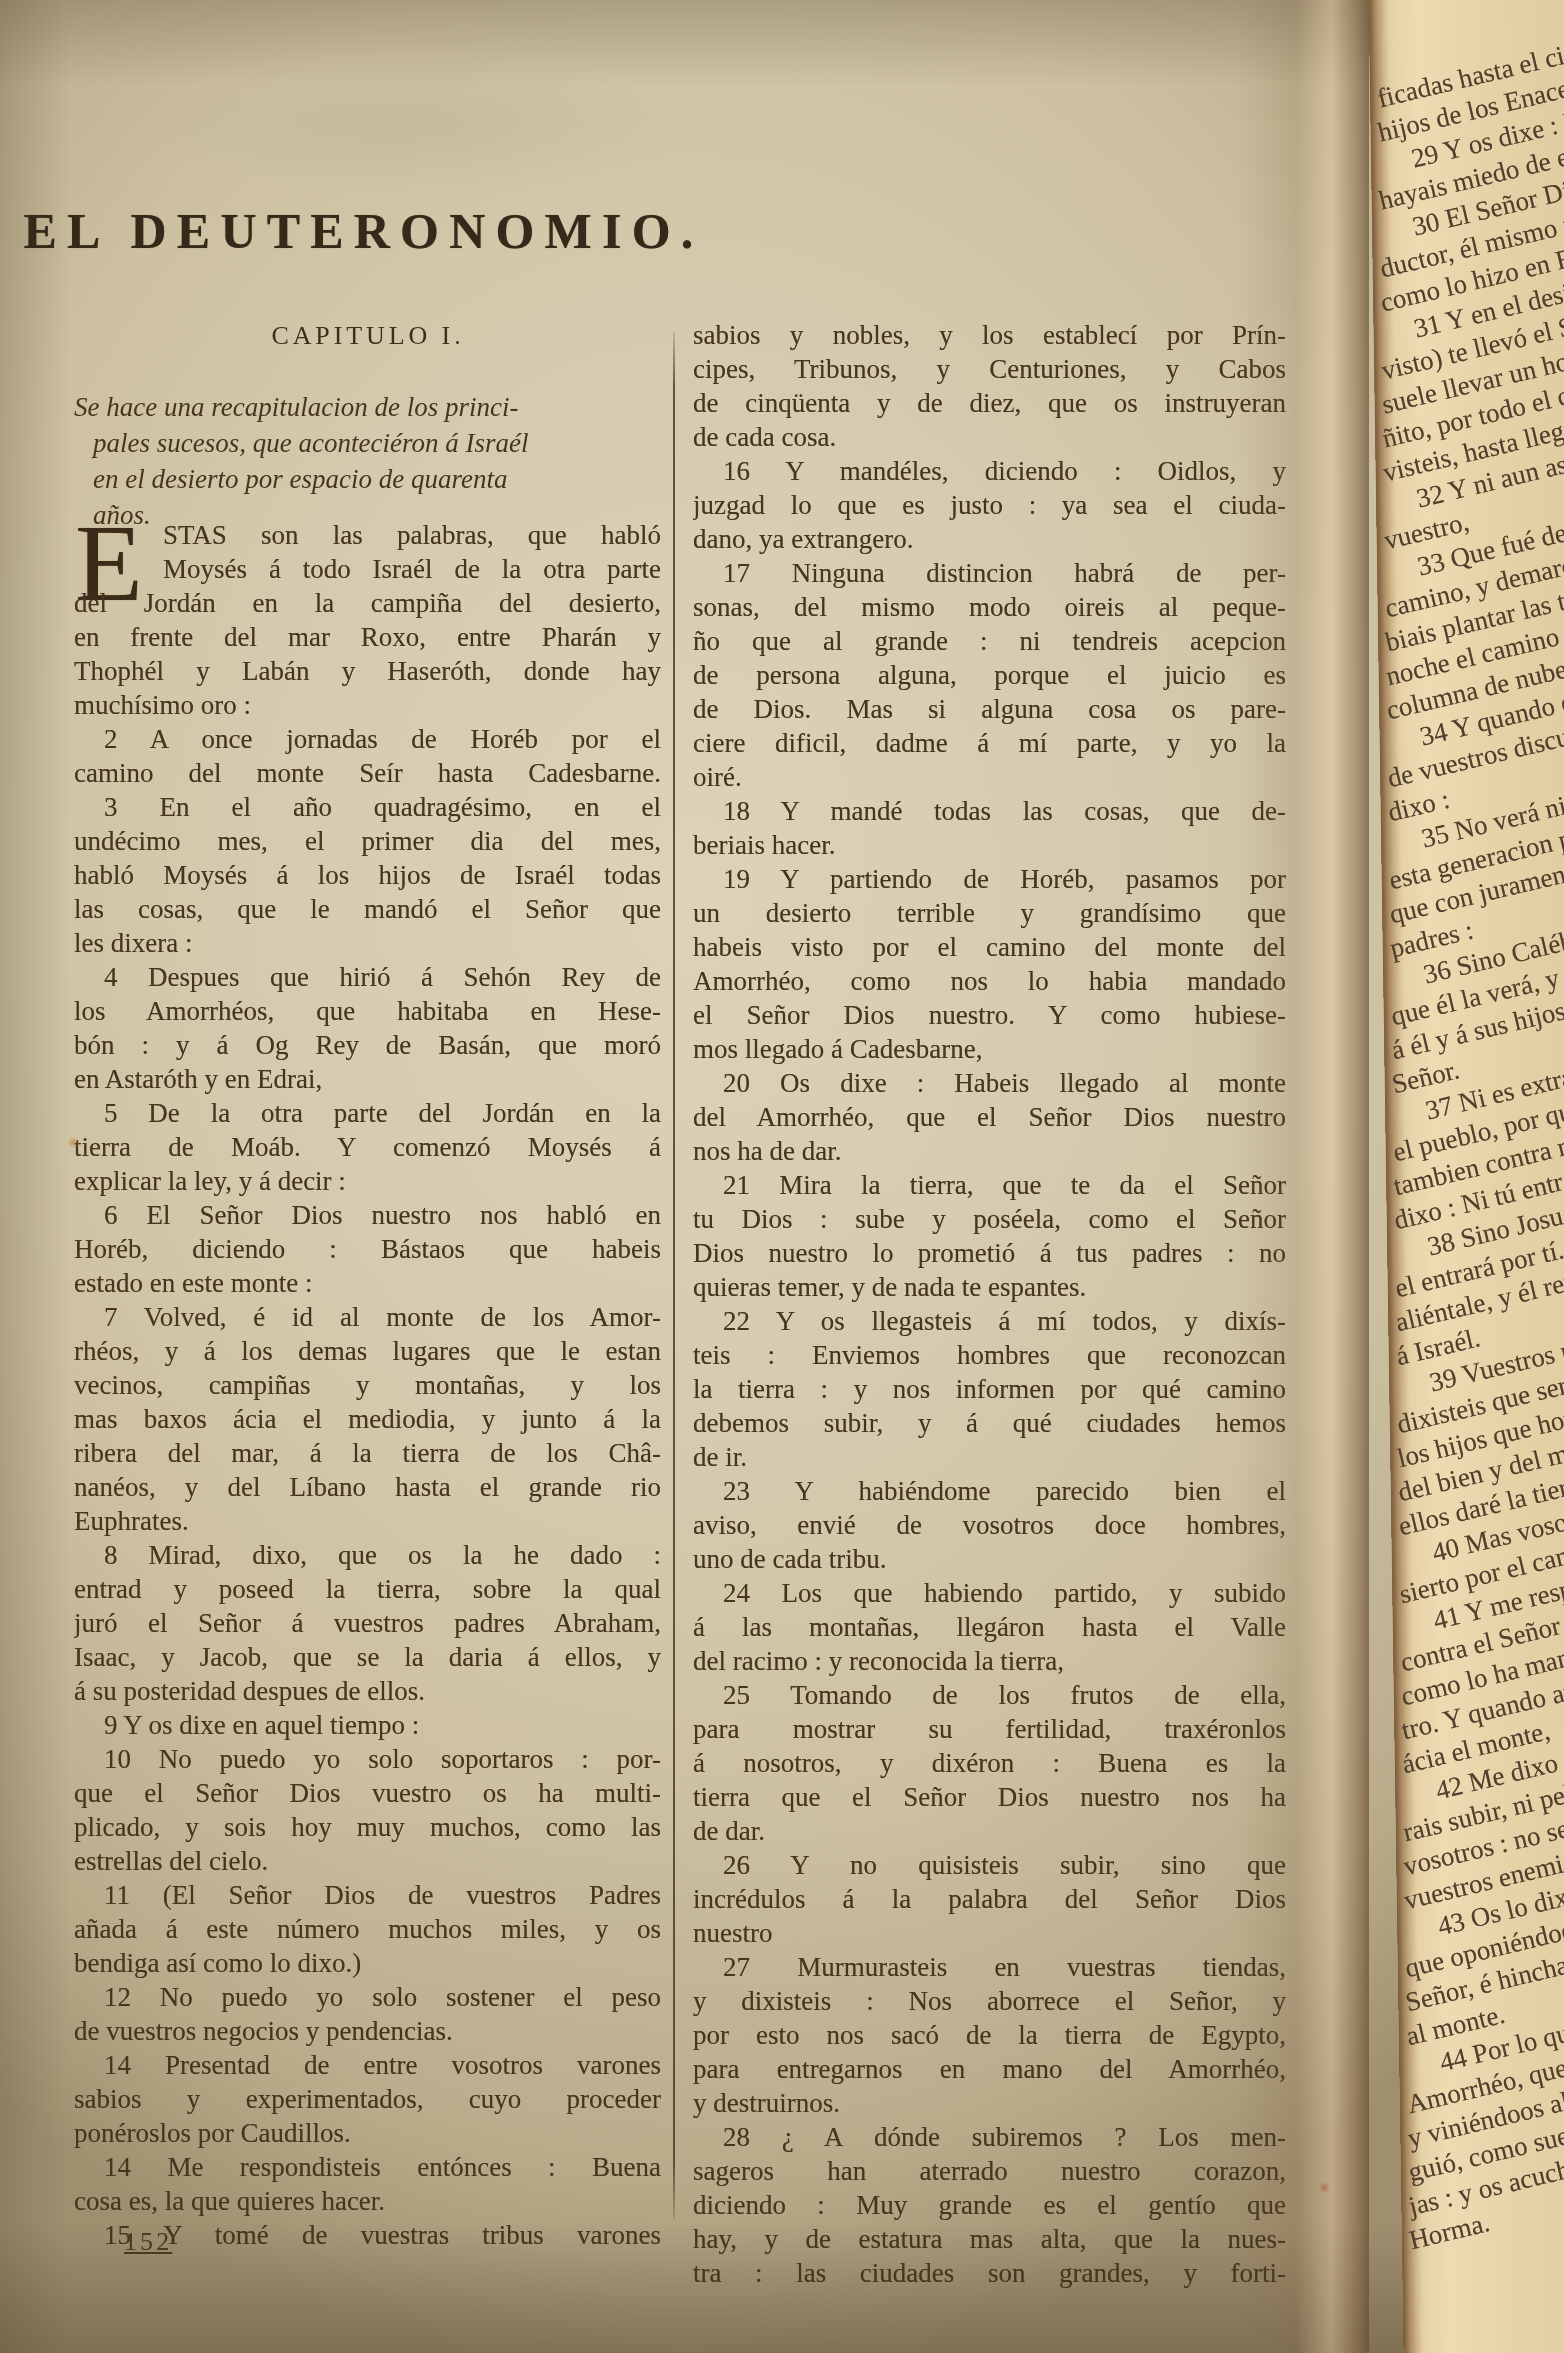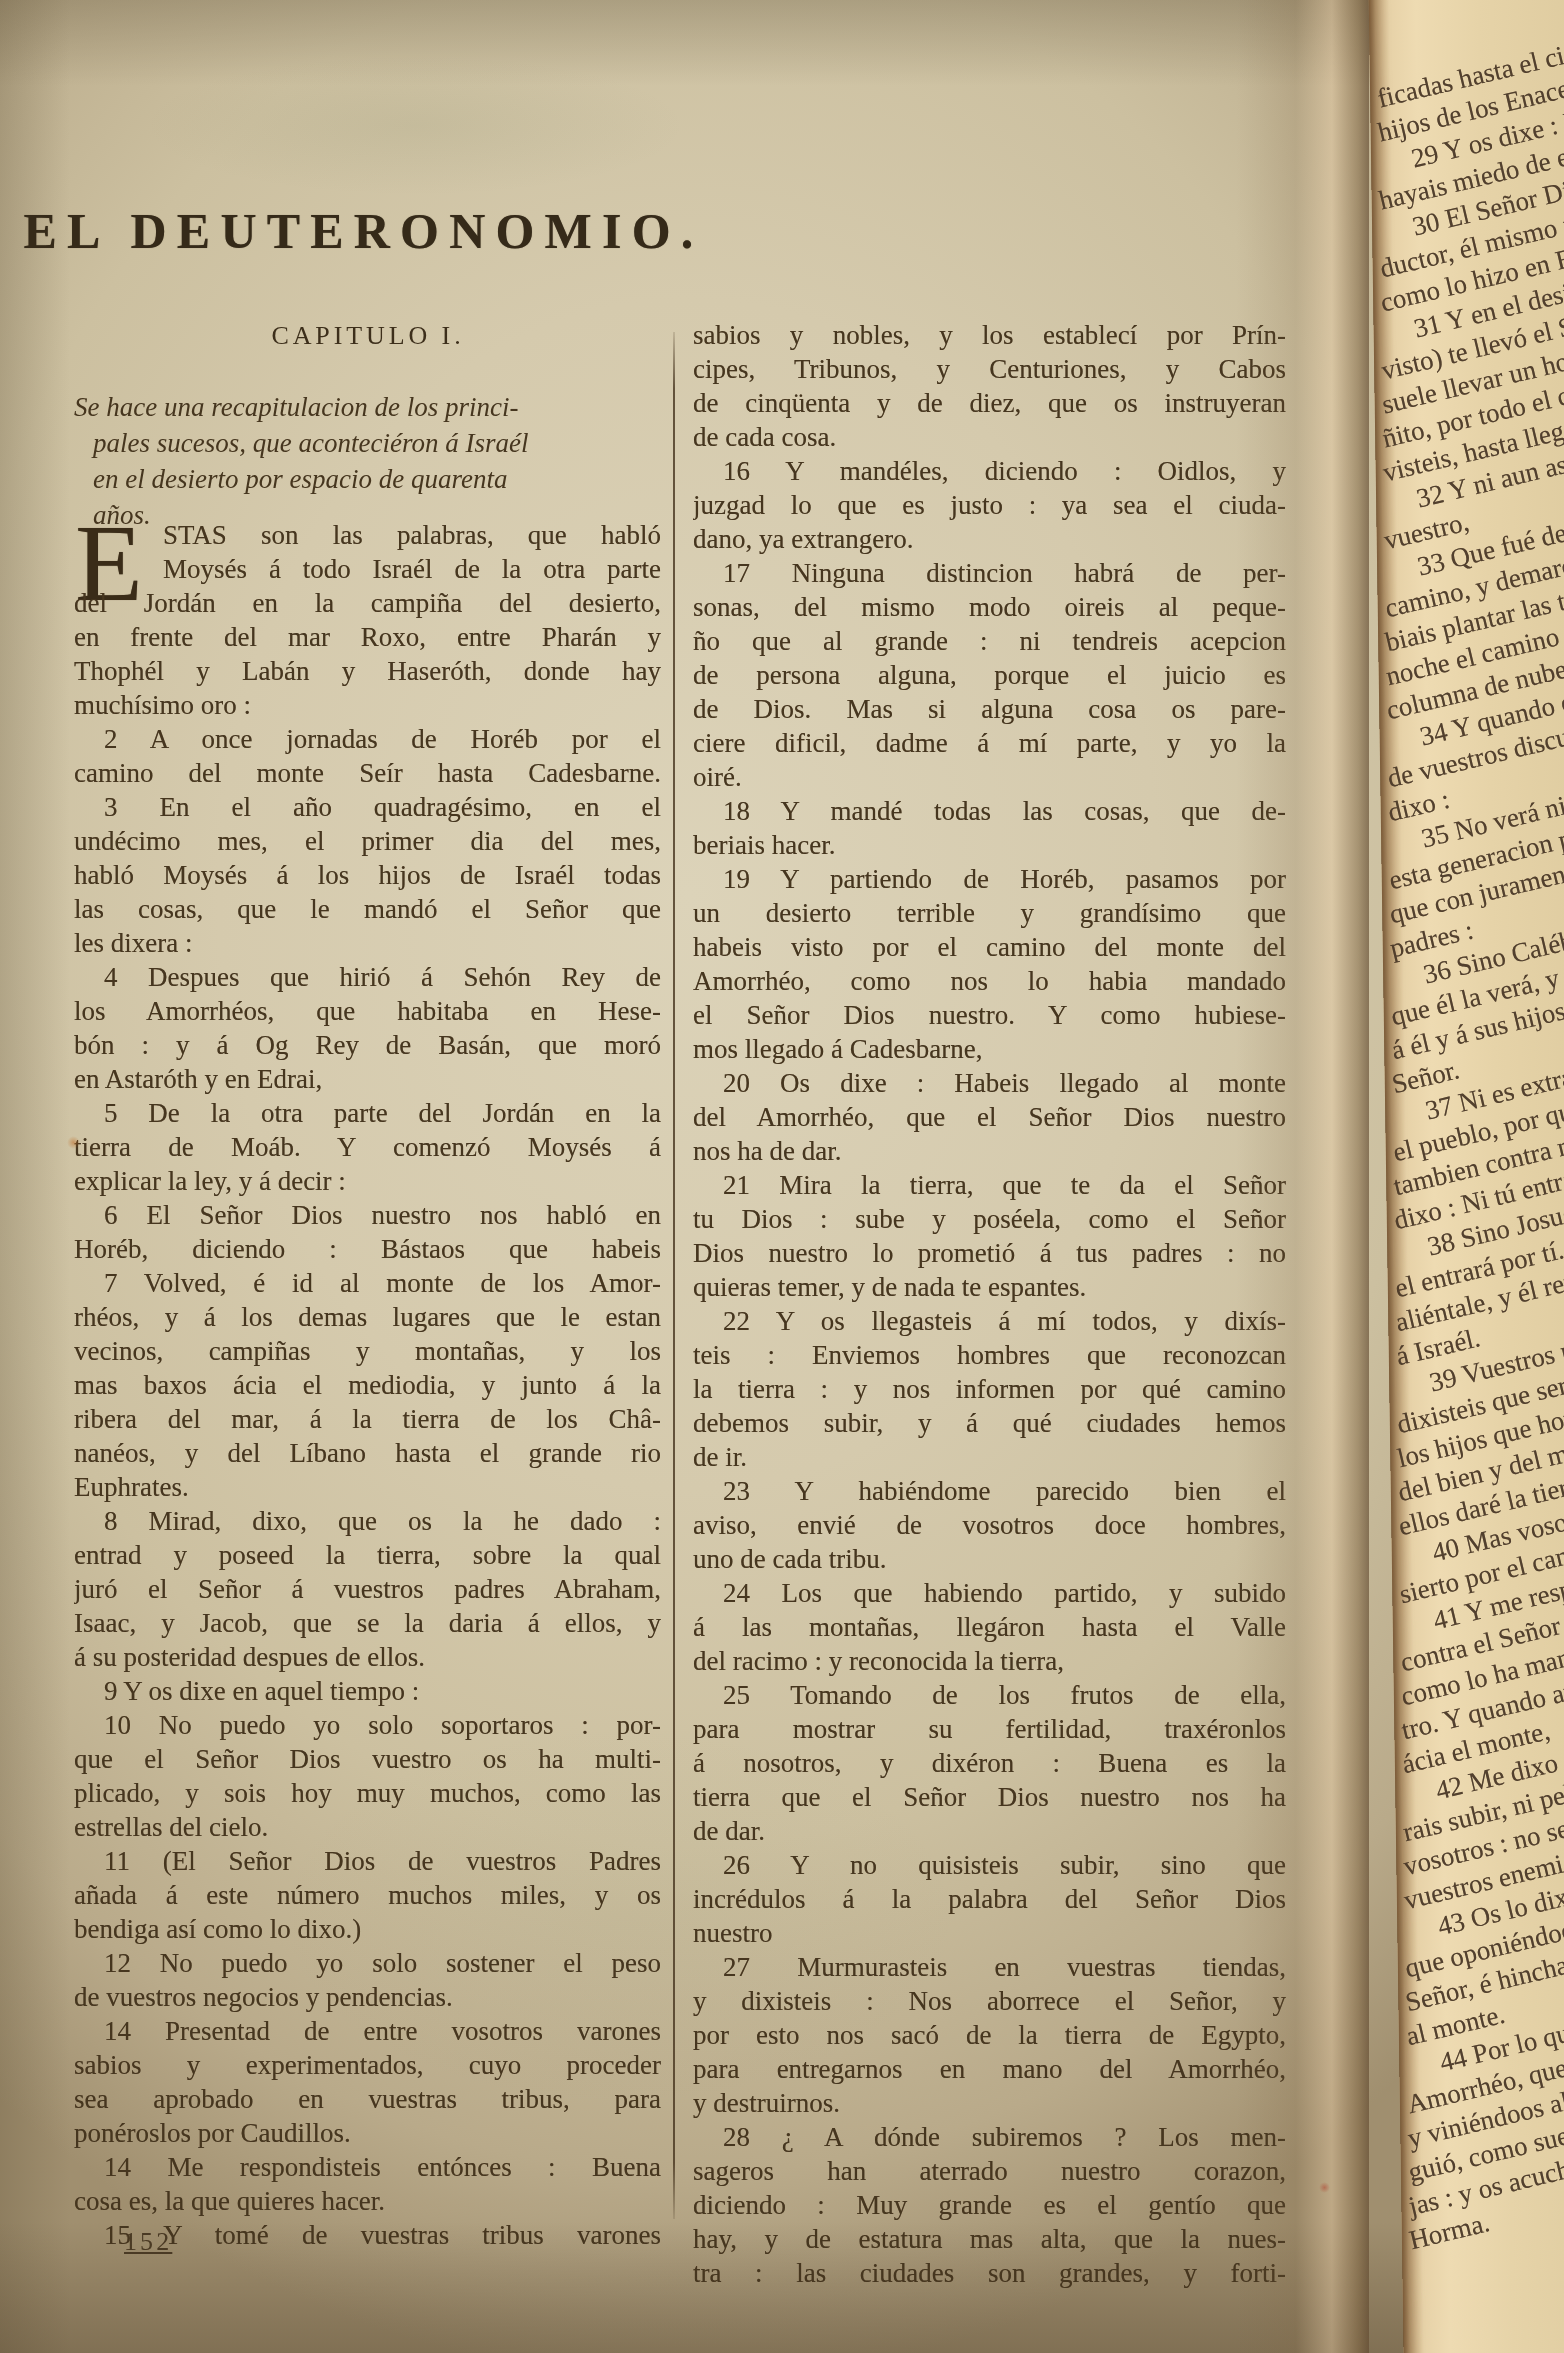--- a/index.html
+++ b/index.html
@@ -98,20 +98,21 @@
       <div class="tline noj">les dixera :</div>
       <div class="tline ind">4 Despues que hirió á Sehón Rey de</div>
       <div class="tline">los Amorrhéos, que habitaba en Hese-</div>
       <div class="tline">bón : y á Og Rey de Basán, que moró</div>
       <div class="tline noj">en Astaróth y en Edrai,</div>
       <div class="tline ind">5 De la otra parte del Jordán en la</div>
       <div class="tline">tierra de Moáb. Y comenzó Moysés á</div>
       <div class="tline noj">explicar la ley, y á decir :</div>
       <div class="tline ind">6 El Señor Dios nuestro nos habló en</div>
       <div class="tline">Horéb, diciendo : Bástaos que habeis</div>
+      <div class="tline noj">estado en este monte :</div>
       <div class="tline ind">7 Volved, é id al monte de los Amor-</div>
       <div class="tline">rhéos, y á los demas lugares que le estan</div>
       <div class="tline">vecinos, campiñas y montañas, y los</div>
       <div class="tline">mas baxos ácia el mediodia, y junto á la</div>
       <div class="tline">ribera del mar, á la tierra de los Châ-</div>
       <div class="tline">nanéos, y del Líbano hasta el grande rio</div>
       <div class="tline noj">Euphrates.</div>
       <div class="tline ind">8 Mirad, dixo, que os la he dado :</div>
       <div class="tline">entrad y poseed la tierra, sobre la qual</div>
       <div class="tline">juró el Señor á vuestros padres Abraham,</div>
@@ -122,21 +123,20 @@
       <div class="tline">que el Señor Dios vuestro os ha multi-</div>
       <div class="tline">plicado, y sois hoy muy muchos, como las</div>
       <div class="tline noj">estrellas del cielo.</div>
       <div class="tline ind">11 (El Señor Dios de vuestros Padres</div>
       <div class="tline">añada á este número muchos miles, y os</div>
       <div class="tline noj">bendiga así como lo dixo.)</div>
       <div class="tline ind">12 No puedo yo solo sostener el peso</div>
       <div class="tline noj">de vuestros negocios y pendencias.</div>
       <div class="tline ind">14 Presentad de entre vosotros varones</div>
       <div class="tline">sabios y experimentados, cuyo proceder</div>
-      <div class="tline">sea aprobado en vuestras tribus, para</div>
       <div class="tline noj">ponéroslos por Caudillos.</div>
       <div class="tline ind">14 Me respondisteis entónces : Buena</div>
       <div class="tline noj">cosa es, la que quieres hacer.</div>
       <div class="tline ind">15 Y tomé de vuestras tribus varones</div>
     </div>
 
   <div class="divider"></div>
 
   <div class="col col-right">
       <div class="tline">sabios y nobles, y los establecí por Prín-</div>

